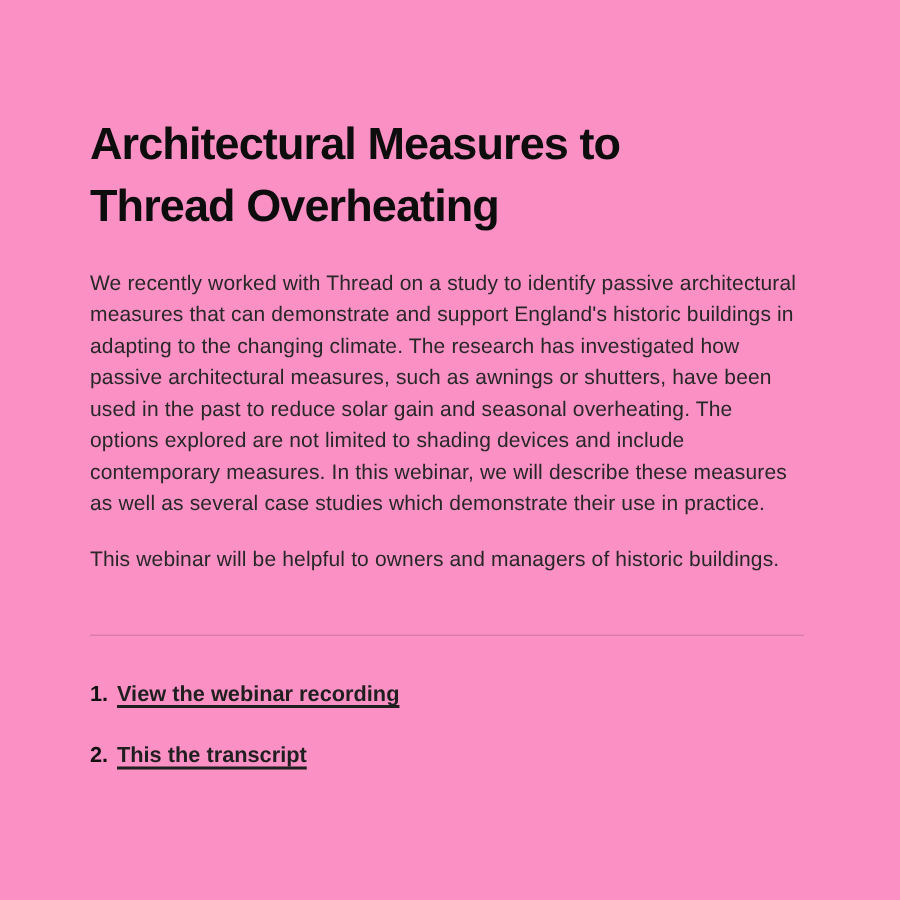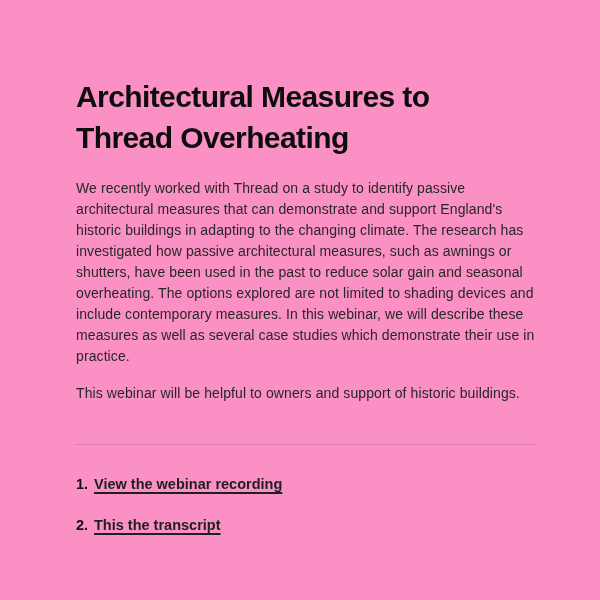--- a/index.html
+++ b/index.html
@@ -10,21 +10,21 @@
     width: 600px;
     height: 600px;
     background: #fb90c5;
     font-family: "Liberation Sans", "DejaVu Sans", sans-serif;
     overflow: hidden;
   }
   .content {
     box-sizing: border-box;
     width: 600px;
     height: 600px;
-    padding: 76px 64px 0 76px;
+    padding: 76px 64px 0 60px;
   }
   h1.page-title {
     margin: 0 0 20px 0;
     font-size: 30px;
     line-height: 41px;
     font-weight: 800;
     letter-spacing: -0.02em;
     color: #0d0d0d;
   }
   p.body-text {
@@ -67,21 +67,21 @@
 </style>
 </head>
 <body>
 
 <div class="content">
 
   <h1 class="page-title"><span>Architectural Measures to</span><br><span>Thread Overheating</span></h1>
 
   <p class="body-text">We recently worked with Thread on a study to identify passive architectural measures that can demonstrate and support England's historic buildings in adapting to the changing climate. The research has investigated how passive architectural measures, such as awnings or shutters, have been used in the past to reduce solar gain and seasonal overheating. The options explored are not limited to shading devices and include contemporary measures. In this webinar, we will describe these measures as well as several case studies which demonstrate their use in practice.</p>
 
-  <p class="body-text">This webinar will be helpful to owners and support of historic buildings.</p>
+  <p class="body-text">This webinar will be helpful to owners and managers of historic buildings.</p>
 
   <hr class="divider">
 
   <div class="link-list">
 
     <div class="link-list-item">
       <span class="num">1.</span>
       <a href="#">View the webinar recording</a>
     </div>
 

